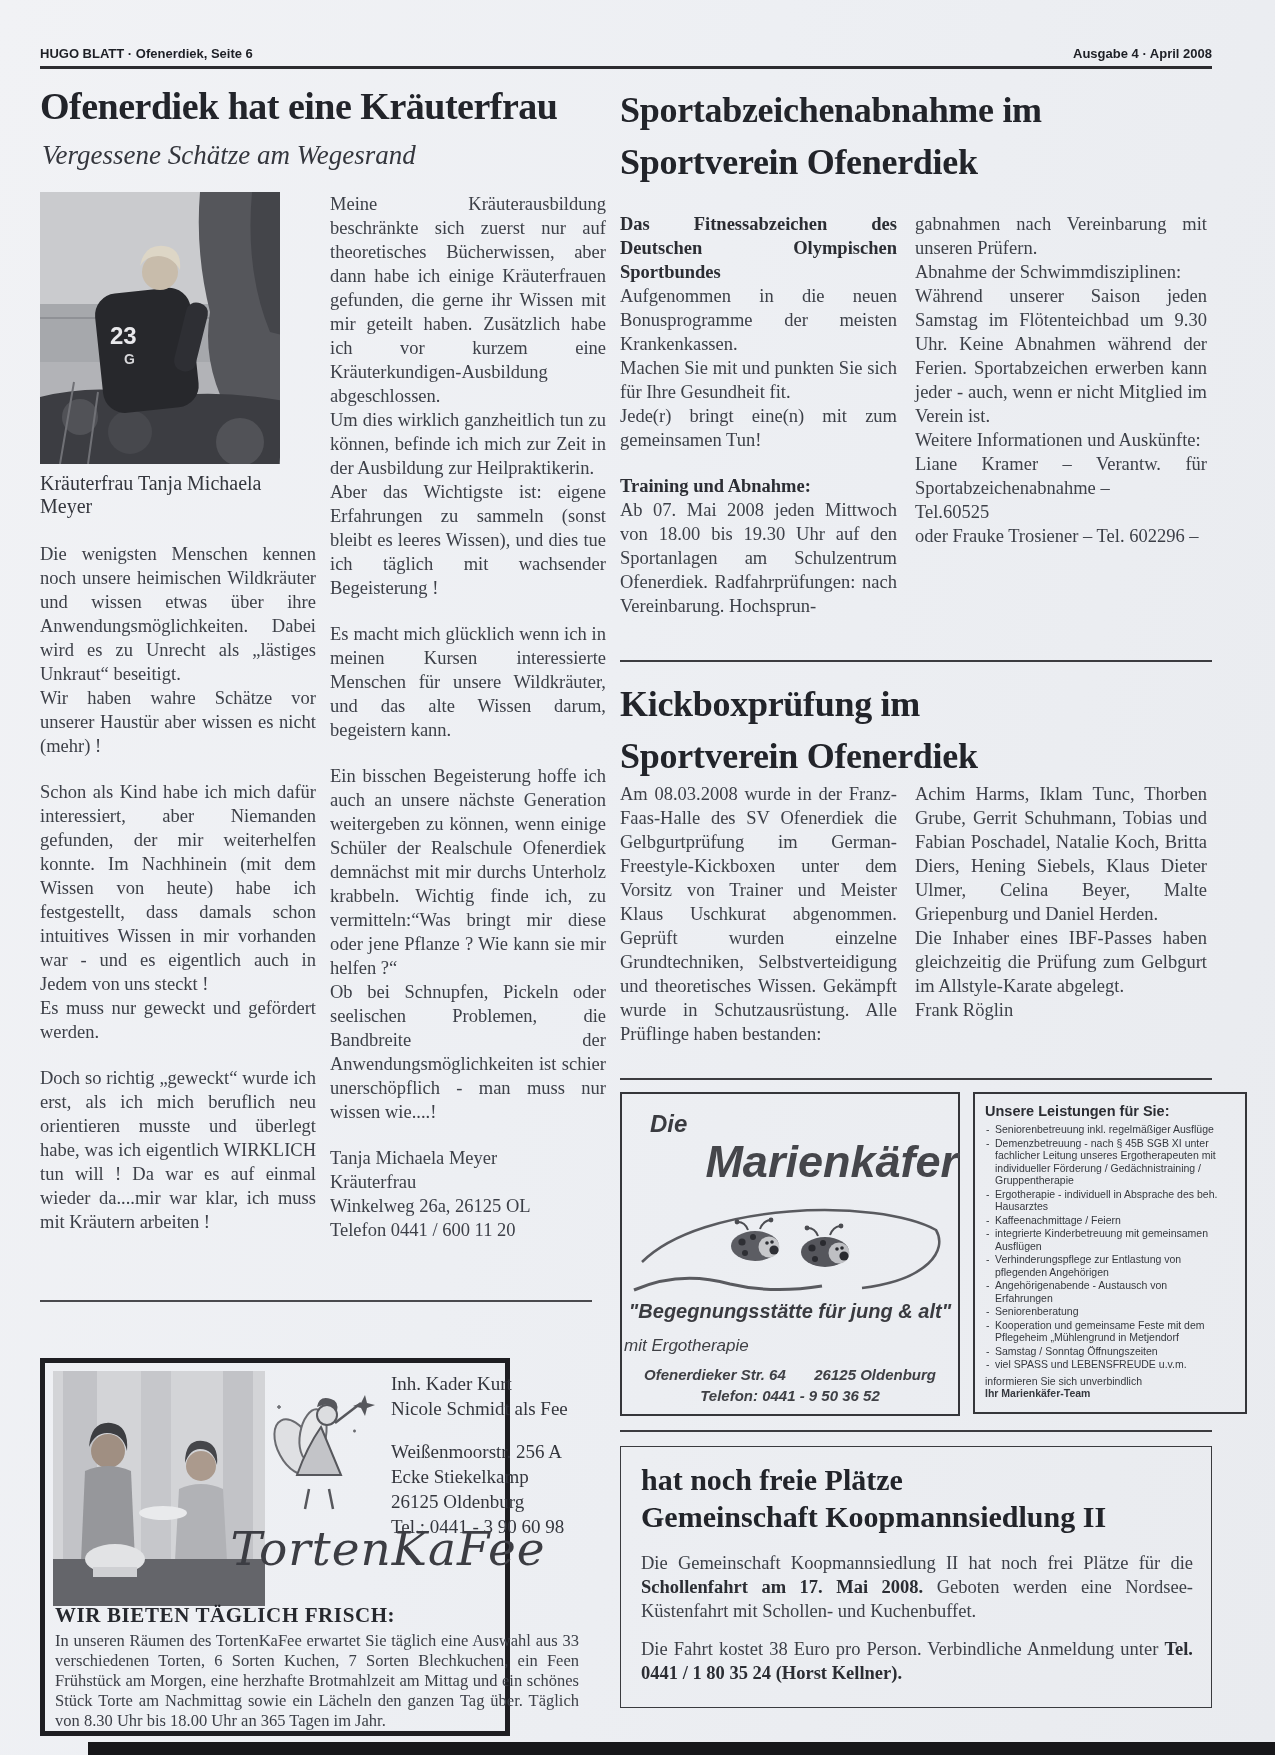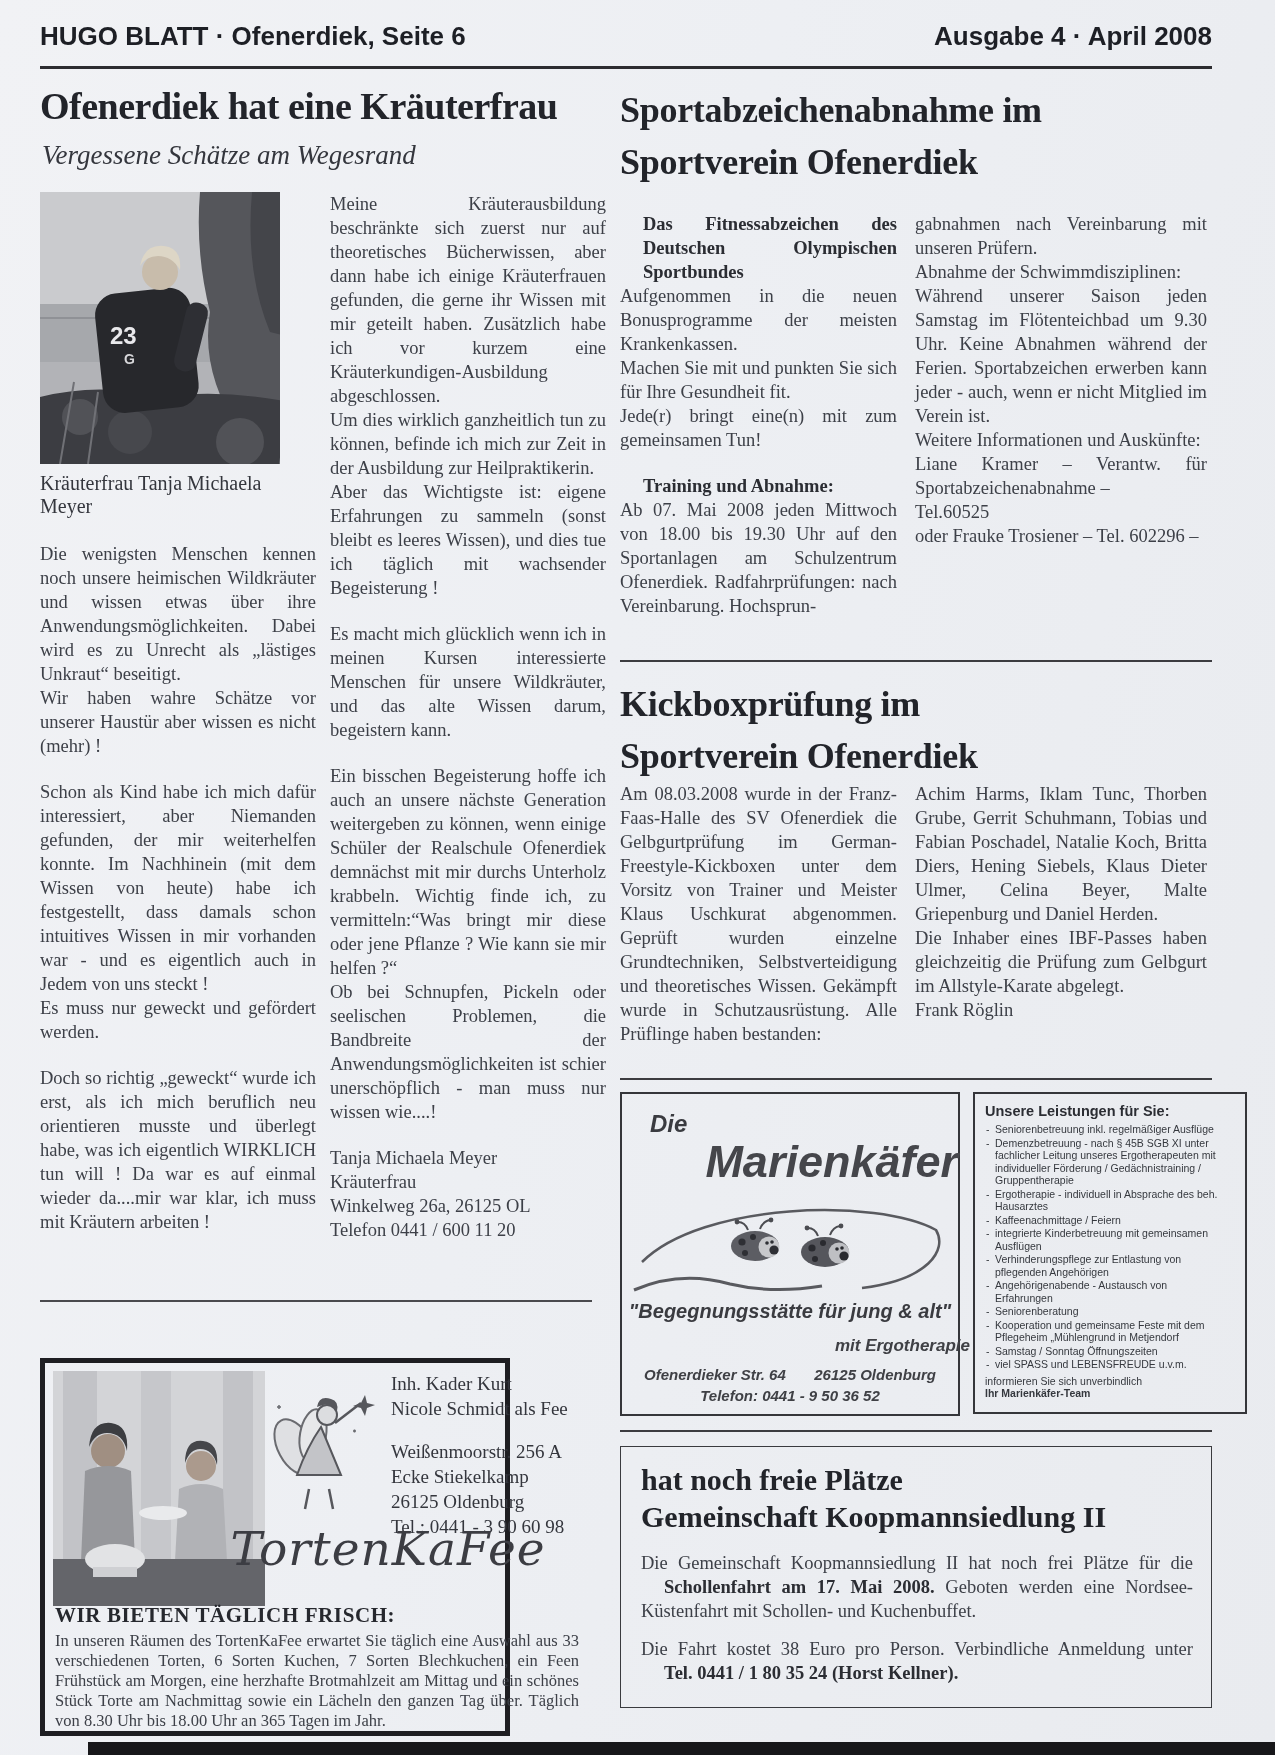--- a/index.html
+++ b/index.html
@@ -2,28 +2,28 @@
 <html><head>
 <meta charset="utf-8">
 <style>
   html,body{margin:0;padding:0;background:#d8d9dc;}
   .page{
     position:relative; width:1275px; height:1755px; overflow:hidden;
     background:linear-gradient(105deg,#f1f2f5 0%,#edeff3 45%,#e9ebef 100%);
     font-family:"Liberation Serif", serif; color:#3d4048;
   }
   
-  .hdr{position:absolute;left:40px;top:21px;width:1172px;display:flex;justify-content:space-between;
-       font-family:"Liberation Sans",sans-serif;font-weight:bold;font-size:26px;color:#1d1f25;}
+  .hdr{position:absolute;left:40px;top:46px;width:1172px;display:flex;justify-content:space-between;
+       font-family:"Liberation Sans",sans-serif;font-weight:bold;font-size:13px;color:#1d1f25;}
   .hdr-rule{position:absolute;left:40px;top:66px;width:1172px;height:3px;background:#2c2c30;}
 
   
   .bt{font-size:18.5px;line-height:24px;text-align:justify;margin:0;color:#3d4048;}
   .gap{margin-top:22px;}
-  .b{font-weight:bold;color:#2b2d33;margin-left:23px;}
+  .b{font-weight:bold;color:#2b2d33;}
 
   
   .k-title{position:absolute;left:40px;top:84px;font-size:38px;font-weight:bold;color:#22242a;letter-spacing:-0.5px;}
   .k-sub{position:absolute;left:42px;top:140px;font-size:27px;font-style:italic;color:#34363d;}
   .k-col1{position:absolute;left:40px;top:192px;width:276px;}
   .k-col2{position:absolute;left:330px;top:192px;width:276px;}
   .photo-frame{width:240px;height:272px;overflow:hidden;background:#b4b5b9;text-align:right;}
   .k-caption{font-size:20px;margin:8px 0 0 0;color:#34363d;}
   .k-first{margin-top:24px;}
   .contact p{text-align:left;}
@@ -38,21 +38,21 @@
   .x-col2{position:absolute;left:915px;top:782px;width:292px;}
 
   
   .mk-box{position:absolute;left:620px;top:1092px;width:336px;height:320px;border:2px solid #35363a;
           font-family:"Liberation Sans",sans-serif;}
   .mk-die{position:absolute;left:28px;top:16px;font-size:24px;font-weight:bold;font-style:italic;color:#3a3b40;}
   .mk-name{position:absolute;left:0;top:42px;width:100%;text-align:right;
            font-family:Liberation Sans, sans-serif;font-style:italic;font-weight:bold;font-size:45px;color:#45464b;}
   .mk-art{position:absolute;left:0;top:0;width:336px;height:320px;}
   .mk-tag{position:absolute;left:0;top:206px;width:100%;text-align:center;font-size:20px;font-weight:bold;font-style:italic;color:#3a3b40;}
-  .mk-ergo{position:absolute;left:12px;top:242px;width:100%;text-align:right;font-size:17px;font-weight:bold;font-style:italic;color:#3f4045;}
+  .mk-ergo{position:absolute;left:2px;top:242px;width:100%;text-align:left;font-size:17px;font-weight:normal;font-style:italic;color:#3f4045;}
   .mk-addr{position:absolute;left:22px;top:272px;width:292px;display:flex;justify-content:space-between;
            font-size:15px;font-weight:bold;font-style:italic;color:#3f4045;}
   .mk-phone{position:absolute;left:0;top:293px;width:100%;text-align:center;font-size:15px;font-weight:bold;font-style:italic;color:#3f4045;}
 
   
   .sv-box{position:absolute;left:973px;top:1092px;width:274px;height:322px;border:2px solid #35363a;
           box-sizing:border-box;padding:9px 24px 6px 10px;font-family:"Liberation Sans",sans-serif;color:#35383e;overflow:hidden;}
   .sv-title{font-size:14.5px;font-weight:bold;margin:0 0 4px 0;color:#2b2d33;}
   .sv-box ul{list-style:none;margin:0;padding:0;font-size:10.5px;line-height:12.5px;}
   .sv-box li{position:relative;padding-left:10px;margin:0 0 1px 0;}

